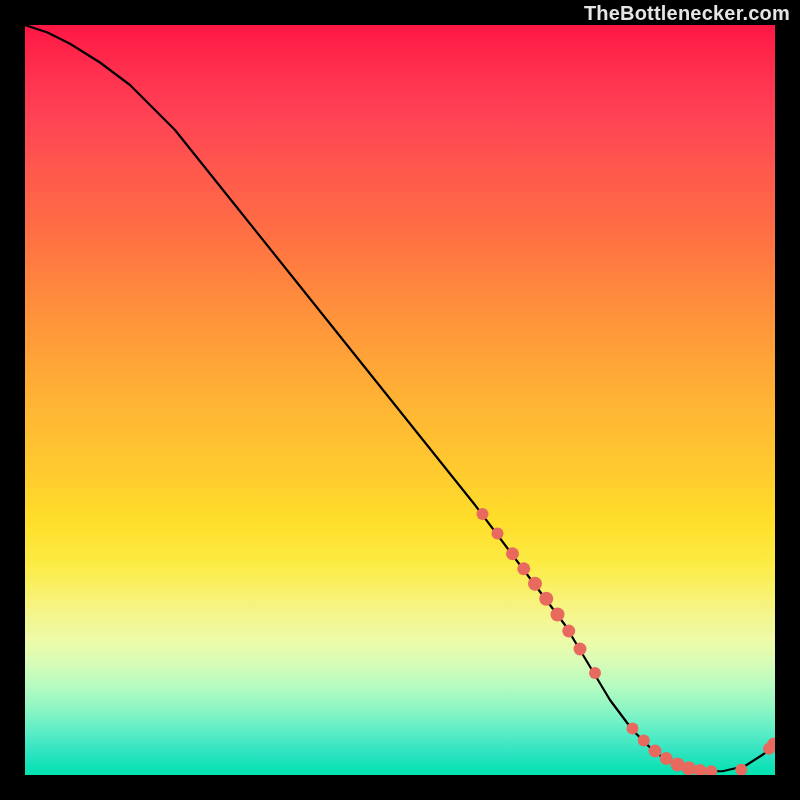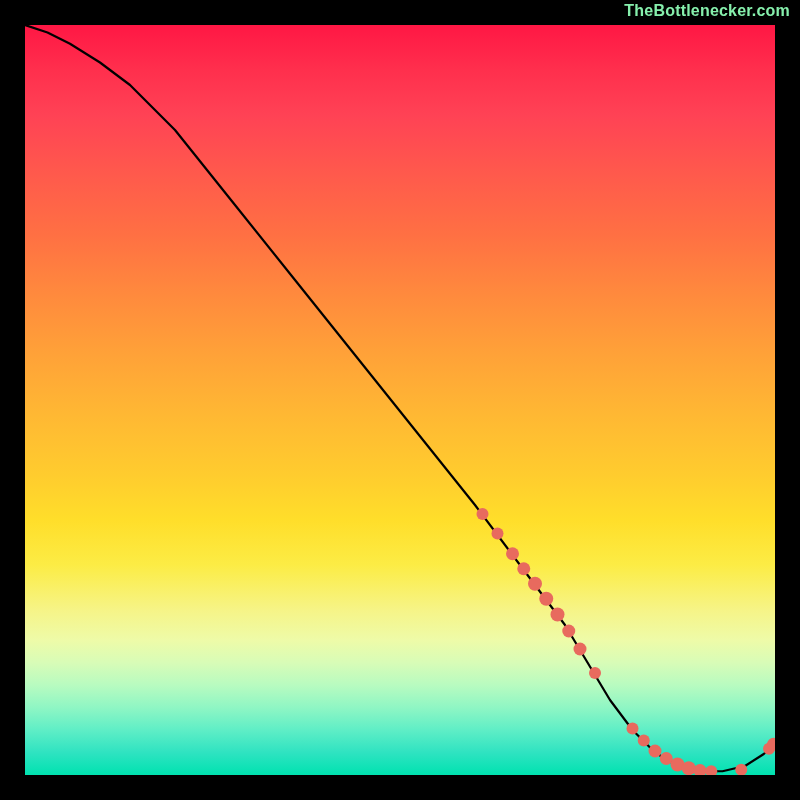--- a/index.html
+++ b/index.html
@@ -57,23 +57,23 @@
   }
   .marker {
     fill: #e86a5e;
     stroke: none;
   }
   .watermark {
     position: absolute;
     top: 2px;
     right: 10px;
     font-family: Arial, Helvetica, sans-serif;
-    font-size: 16px;
+    font-size: 20px;
     font-weight: 600;
-    color: #86efac;
+    color: #e5e5e5;
     letter-spacing: 0.2px;
   }
 </style>
 </head>
 <body>
 <div class="frame">
 
   <div class="plot-area">
     <div class="gradient-bg"></div>
     <svg class="chart-svg" viewBox="0 0 750 750" preserveAspectRatio="none">

